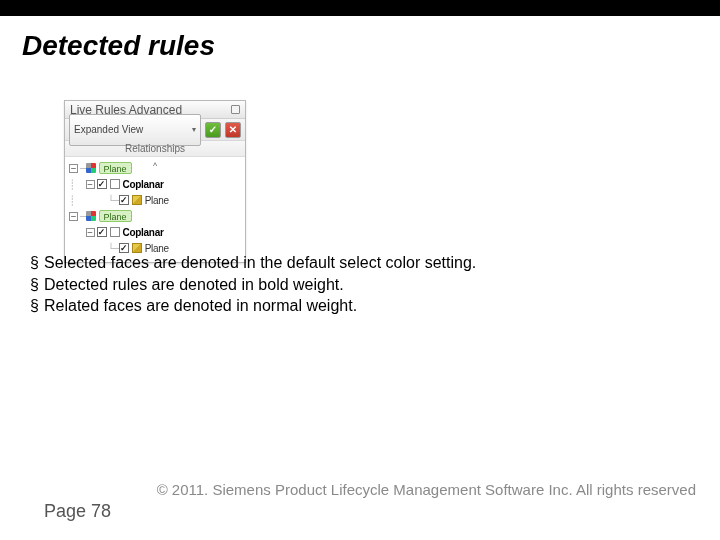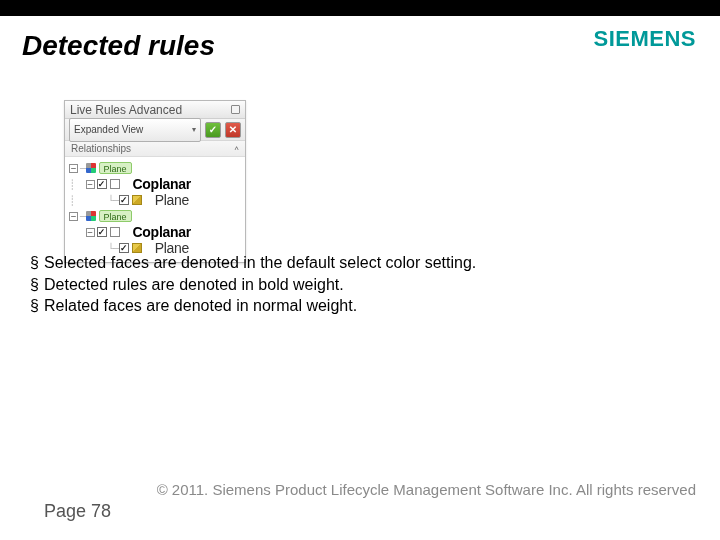--- a/index.html
+++ b/index.html
@@ -7,54 +7,53 @@
   .slide { position: relative; width: 720px; height: 540px; }
   .topbar { position: absolute; top: 0; left: 0; width: 720px; height: 16px; background: #000; }
   .logo { position: absolute; top: 26px; right: 24px; font-family: Arial, sans-serif; font-weight: 900; font-size: 22px; letter-spacing: 0.5px; color: #009999; }
   .title { position: absolute; top: 30px; left: 22px; font-size: 28px; font-weight: bold; font-style: italic; color: #000000; }
 
   .panel { position: absolute; top: 100px; left: 64px; width: 182px; border: 1px solid #b9b9b9; background: linear-gradient(#f9f9f9,#ececec); font-size: 10px; color: #333; box-shadow: 0 1px 2px rgba(0,0,0,0.12); }
   .panel-titlebar { height: 18px; line-height: 18px; padding: 0 5px; background: linear-gradient(#fcfcfc,#e6e6e6); border-bottom: 1px solid #cfcfcf; display: flex; align-items: center; justify-content: space-between; }
   .panel-titlebar .caption { color: #555; font-size: 12px; }
   .pin { width: 9px; height: 9px; border: 1px solid #888; border-radius: 1px; background: #f4f4f4; }
   .panel-toolbar { height: 22px; display: flex; align-items: center; padding: 0 4px; gap: 4px; border-bottom: 1px solid #d7d7d7; background: linear-gradient(#f5f5f5,#e8e8e8); }
-  .dropdown { flex: 1; height: 24px; border: 1px solid #b0b0b0; border-radius: 2px; background: linear-gradient(#fff,#e9e9e9); display: flex; align-items: center; justify-content: space-between; padding: 0 4px; font-size: 10px; color: #444; }
+  .dropdown { flex: 1; height: 32px; border: 1px solid #b0b0b0; border-radius: 2px; background: linear-gradient(#fff,#e9e9e9); display: flex; align-items: center; justify-content: space-between; padding: 0 4px; font-size: 10px; color: #444; }
   .chev { font-size: 8px; color: #666; }
   .sqbtn { width: 16px; height: 16px; border: 1px solid #9a9a9a; border-radius: 2px; display: flex; align-items: center; justify-content: center; font-size: 10px; font-weight: bold; color: #fff; }
   .ok { background: linear-gradient(#6fbf3c,#4a9a1f); }
   .cancel { background: linear-gradient(#e05a4a,#c0382a); }
-  .section-head { height: 16px; line-height: 16px; padding: 0 6px; font-size: 10px; color: #666; background: linear-gradient(#f7f7f7,#ececec); border-bottom: 1px solid #dcdcdc; display:flex; align-items:center; justify-content:space-between;}
+  .section-head { height: 16px; line-height: 16px; padding: 0 6px; font-size: 10px; color: #666; background: linear-gradient(#f7f7f7,#ececec); border-bottom: 1px solid #dcdcdc; display:flex; align-items:center; justify-content:space-between;flex-direction:column;}
   .tree { background: #fff; padding: 3px 4px 6px 4px; }
   .row { display: flex; align-items: center; height: 16px; white-space: nowrap; }
   .tline { color: #b8b8b8; font-family: monospace; font-size: 10px; letter-spacing: -0.5px; }
   .exp { display:inline-block; width:9px; height:9px; border:1px solid #8e8e8e; background:#fff; color:#555; font-size:9px; line-height:7px; text-align:center; margin-right:2px; font-family: monospace;}
   .cb { display:inline-block; width:10px; height:10px; border:1px solid #6b6b6b; background:#fff; margin-right:3px; color:#1a1a1a; font-size:9px; line-height:9px; text-align:center; font-weight:bold;}
   .ic { display:inline-block; width:10px; height:10px; margin-right:3px; }
   .ic-axis { background: conic-gradient(#d33 0 25%, #2c7 0 50%, #36c 0 75%, #999 0); border-radius:1px; }
   .ic-plane { background: linear-gradient(135deg,#e7c94a 50%,#cda925 50%); border:1px solid #a58818; }
   .ic-rel { background:#fff; border:1px solid #888; }
   .tag { display:inline-block; padding: 0 4px; height:12px; line-height:12px; border-radius:2px; font-size:9px; color:#2f6b17; background:#d7f0c4; border:1px solid #8ecb6a; }
-  .lbl { font-size:14px; color:#333; margin-left:10px; }
+  .lbl { font-size:10px; color:#333; margin-left:0; }
   .lbl.bold { font-weight:bold; color:#000; }
   .narrow { font-stretch: condensed; letter-spacing:-0.3px; }
 
   .bullets { position: absolute; top: 252px; left: 30px; font-size: 16px; color: #000; line-height: 1.35; }
   .bullets .b { display: flex; }
   .bullets .m { width: 14px; }
 
   .copyright { position: absolute; bottom: 42px; right: 24px; font-size: 15px; color: #8a8a8a; }
   .pagenum { position: absolute; bottom: 18px; left: 44px; font-size: 18px; color: #555; }
   .plm { position: absolute; bottom: 18px; right: 24px; font-size: 14px; color: #444; }
 </style>
 </head>
 <body>
 
 <div class="slide">
   <div class="topbar"></div>
-  <div class="logo">SIEMENS</div>
   <div class="title">Detected rules</div>
 
   <div class="panel">
     <div class="panel-titlebar">
       <span class="caption">Live Rules Advanced</span>
       <span class="pin"></span>
     </div>
     <div class="panel-toolbar">
       <div class="dropdown">
         <span>Expanded View</span>

